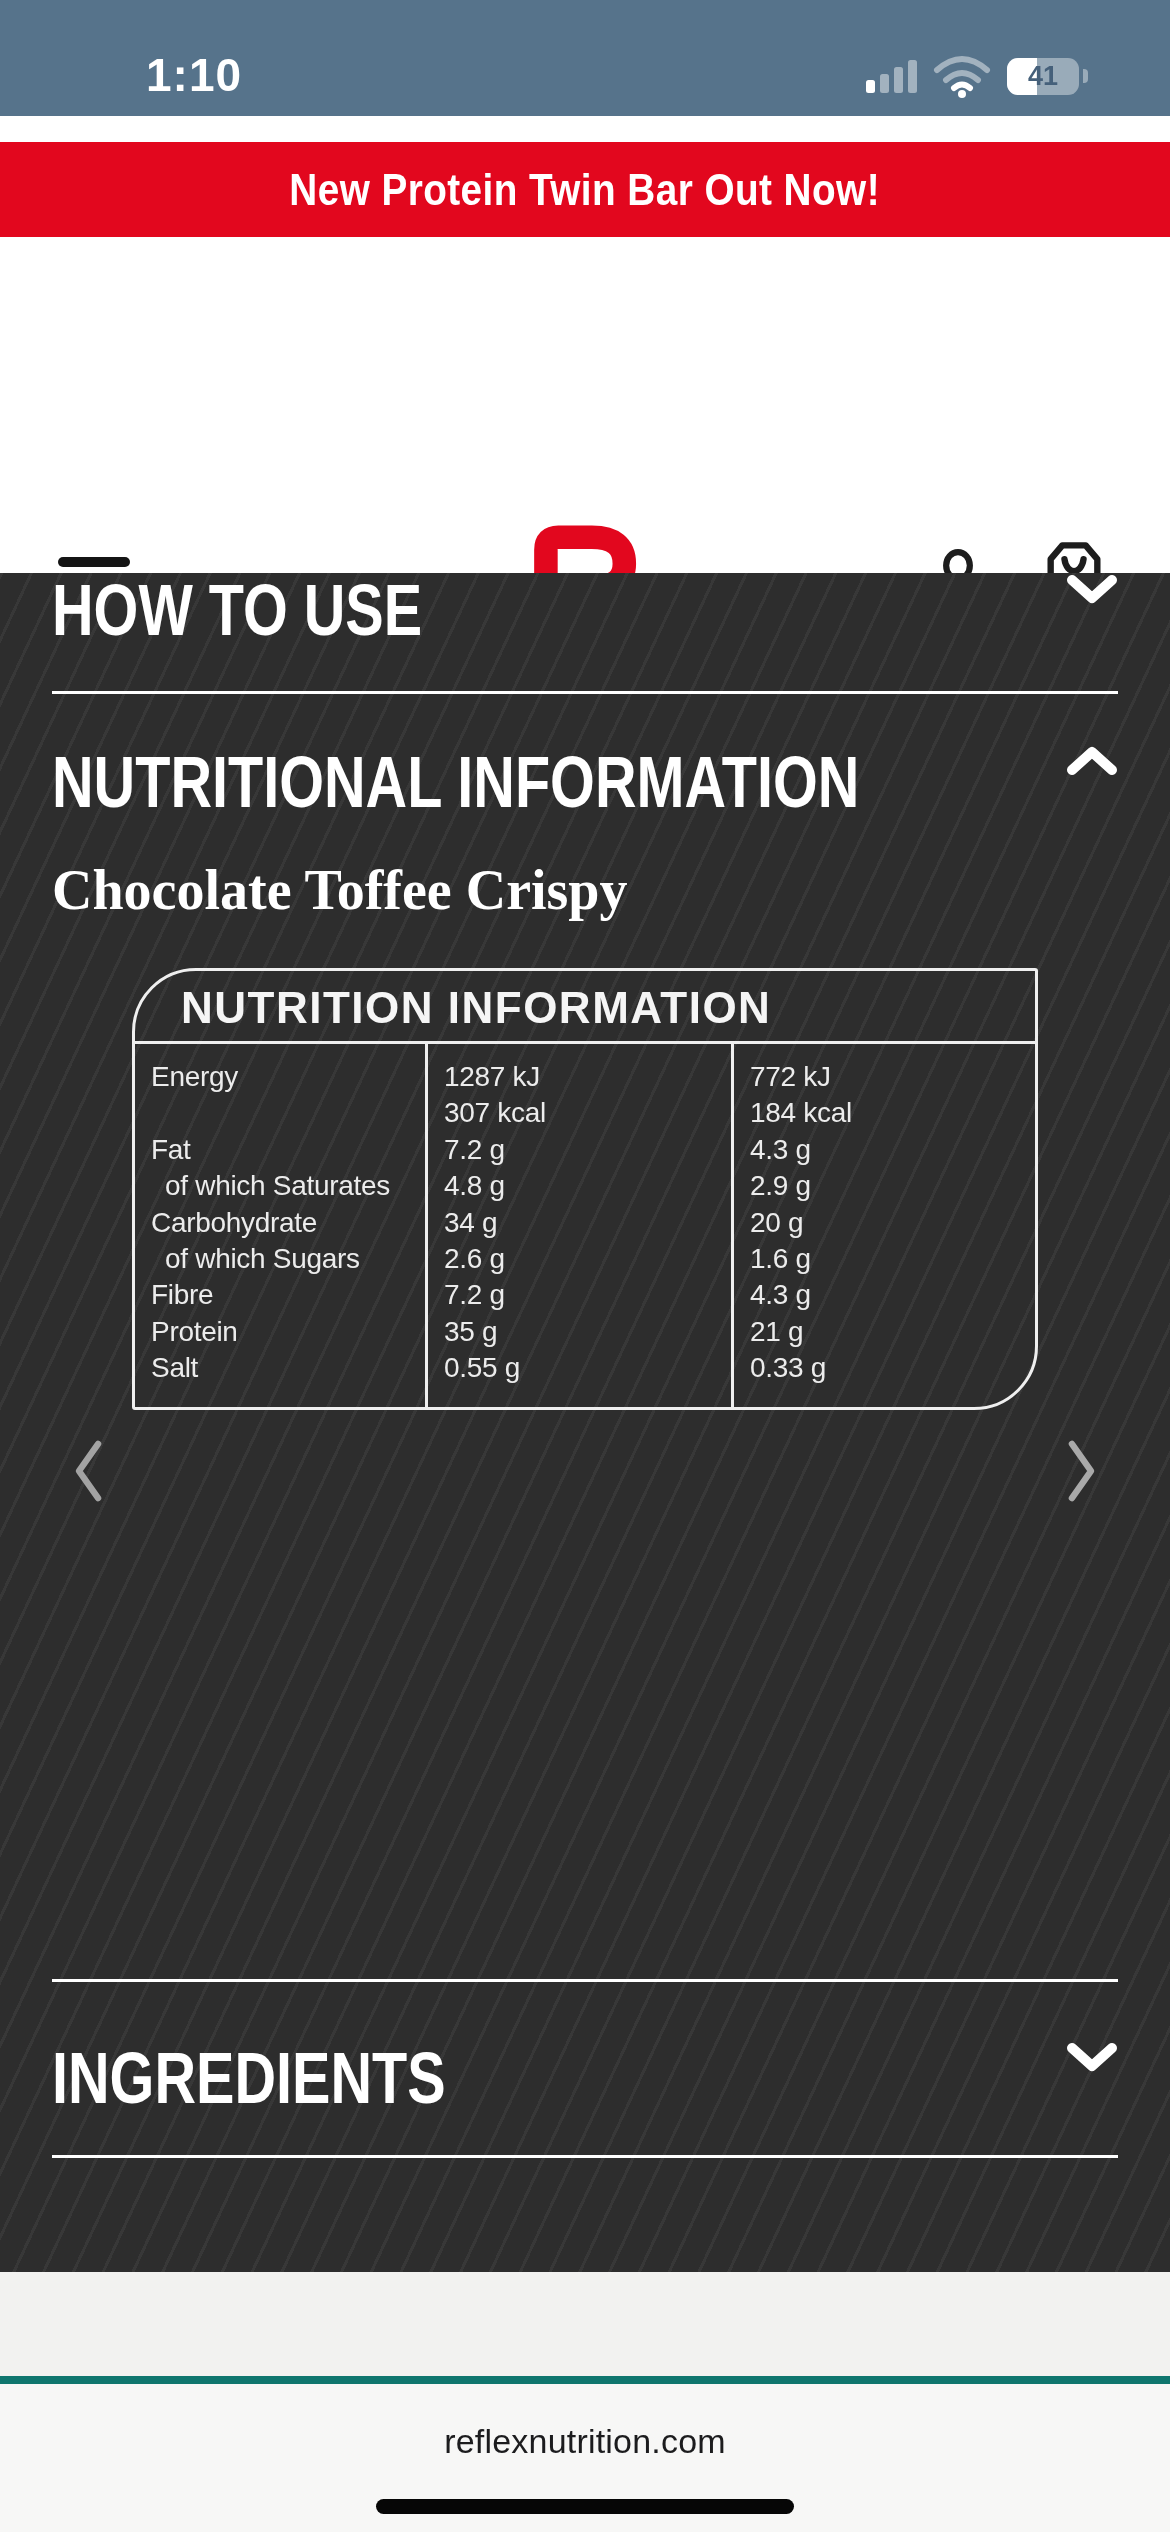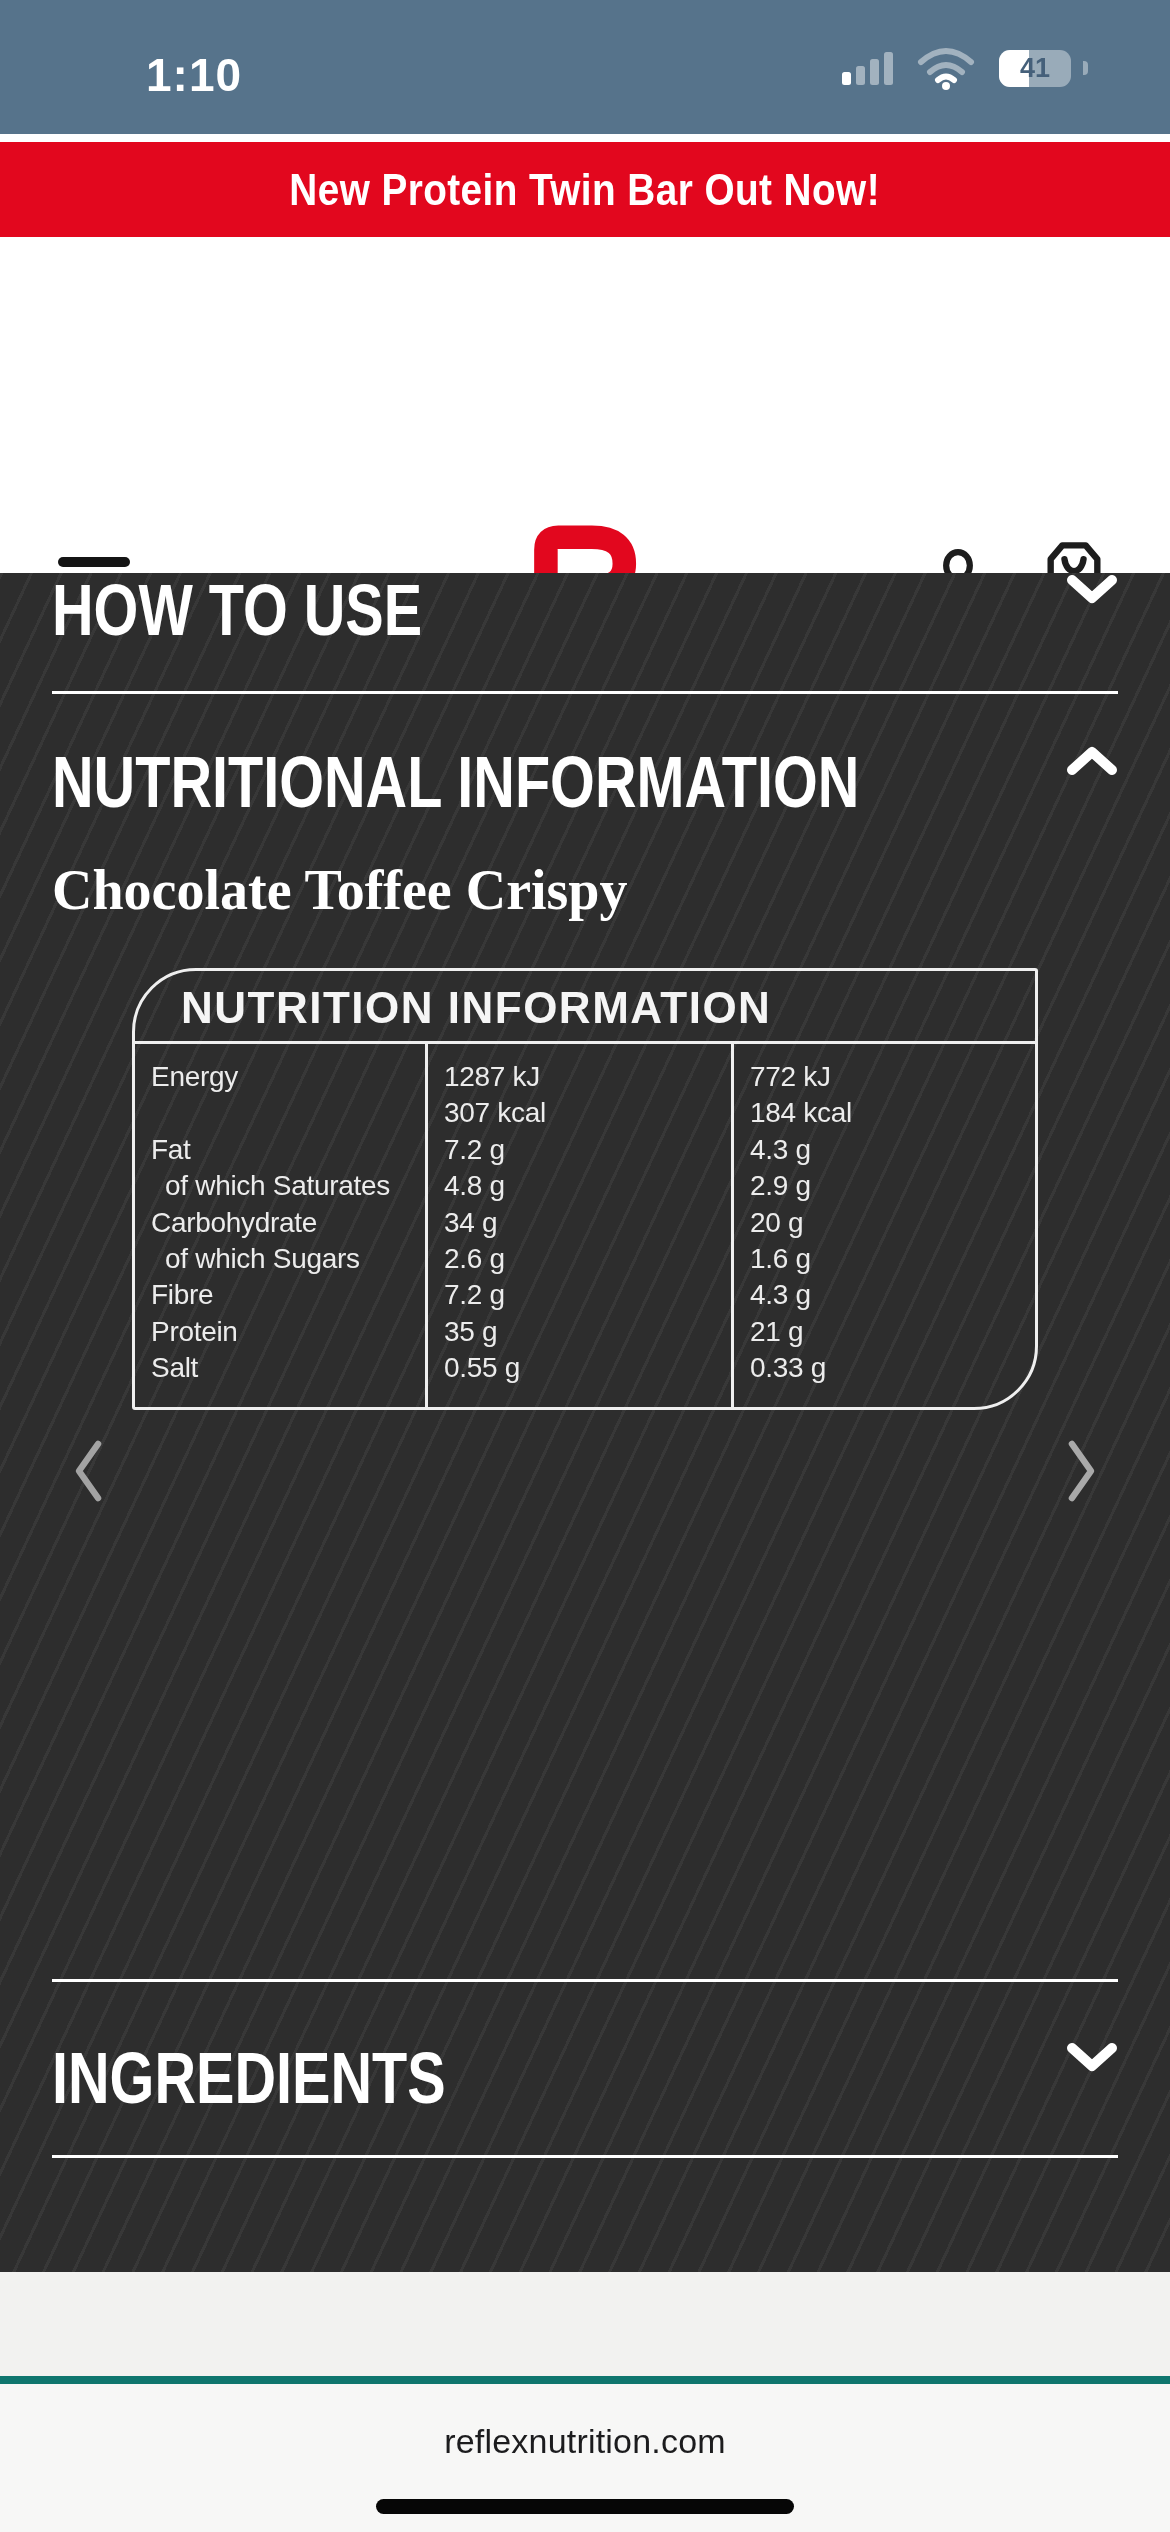--- a/index.html
+++ b/index.html
@@ -2,23 +2,23 @@
 <html><head>
 <meta charset="utf-8">
 <style>
   html,body{margin:0;padding:0;background:#000;}
   *{box-sizing:border-box;}
   #screen{
     position:relative;width:1170px;height:2532px;overflow:hidden;
     font-family:"Liberation Sans",sans-serif;background:#fff;
   }
   
-  .statusbar{position:absolute;top:0;left:0;width:1170px;height:134px;background:#56738b;}
+  .statusbar{position:absolute;top:0;left:0;width:1170px;height:116px;background:#56738b;}
   .time{position:absolute;left:146px;top:48px;color:#fff;font-size:46px;font-weight:bold;letter-spacing:1px;}
-  .sticons{position:absolute;right:82px;top:46px;display:flex;align-items:center;gap:22px;}
+  .sticons{position:absolute;right:82px;top:54px;display:flex;align-items:center;gap:14px;}
   .sigbars{display:flex;align-items:flex-end;gap:5px;height:34px;}
   .sigbars i{display:block;width:9px;border-radius:2.5px;background:rgba(255,255,255,.45);}
   .sigbars i.on{background:#fff;}
   .b1{height:13px}.b2{height:19px}.b3{height:26px}.b4{height:33px}
   .battery{position:relative;width:72px;height:37px;border-radius:11px;background:rgba(255,255,255,.4);overflow:hidden;}
   .battery .fill{position:absolute;left:0;top:0;bottom:0;width:41%;background:#fff;}
   .battery .pct{position:absolute;inset:0;display:flex;align-items:center;justify-content:center;
     color:#45607a;font-weight:bold;font-size:27px;}
   .bnub{width:5px;height:14px;border-radius:0 4px 4px 0;background:rgba(255,255,255,.4);margin-left:-10px;}
   

